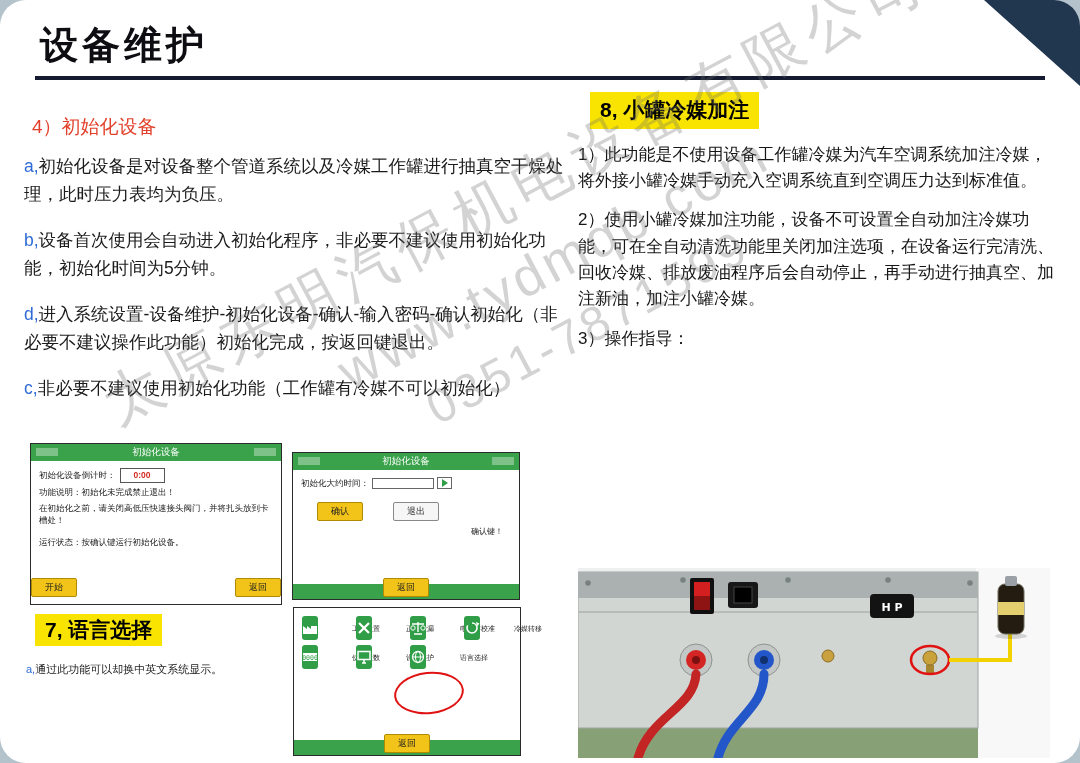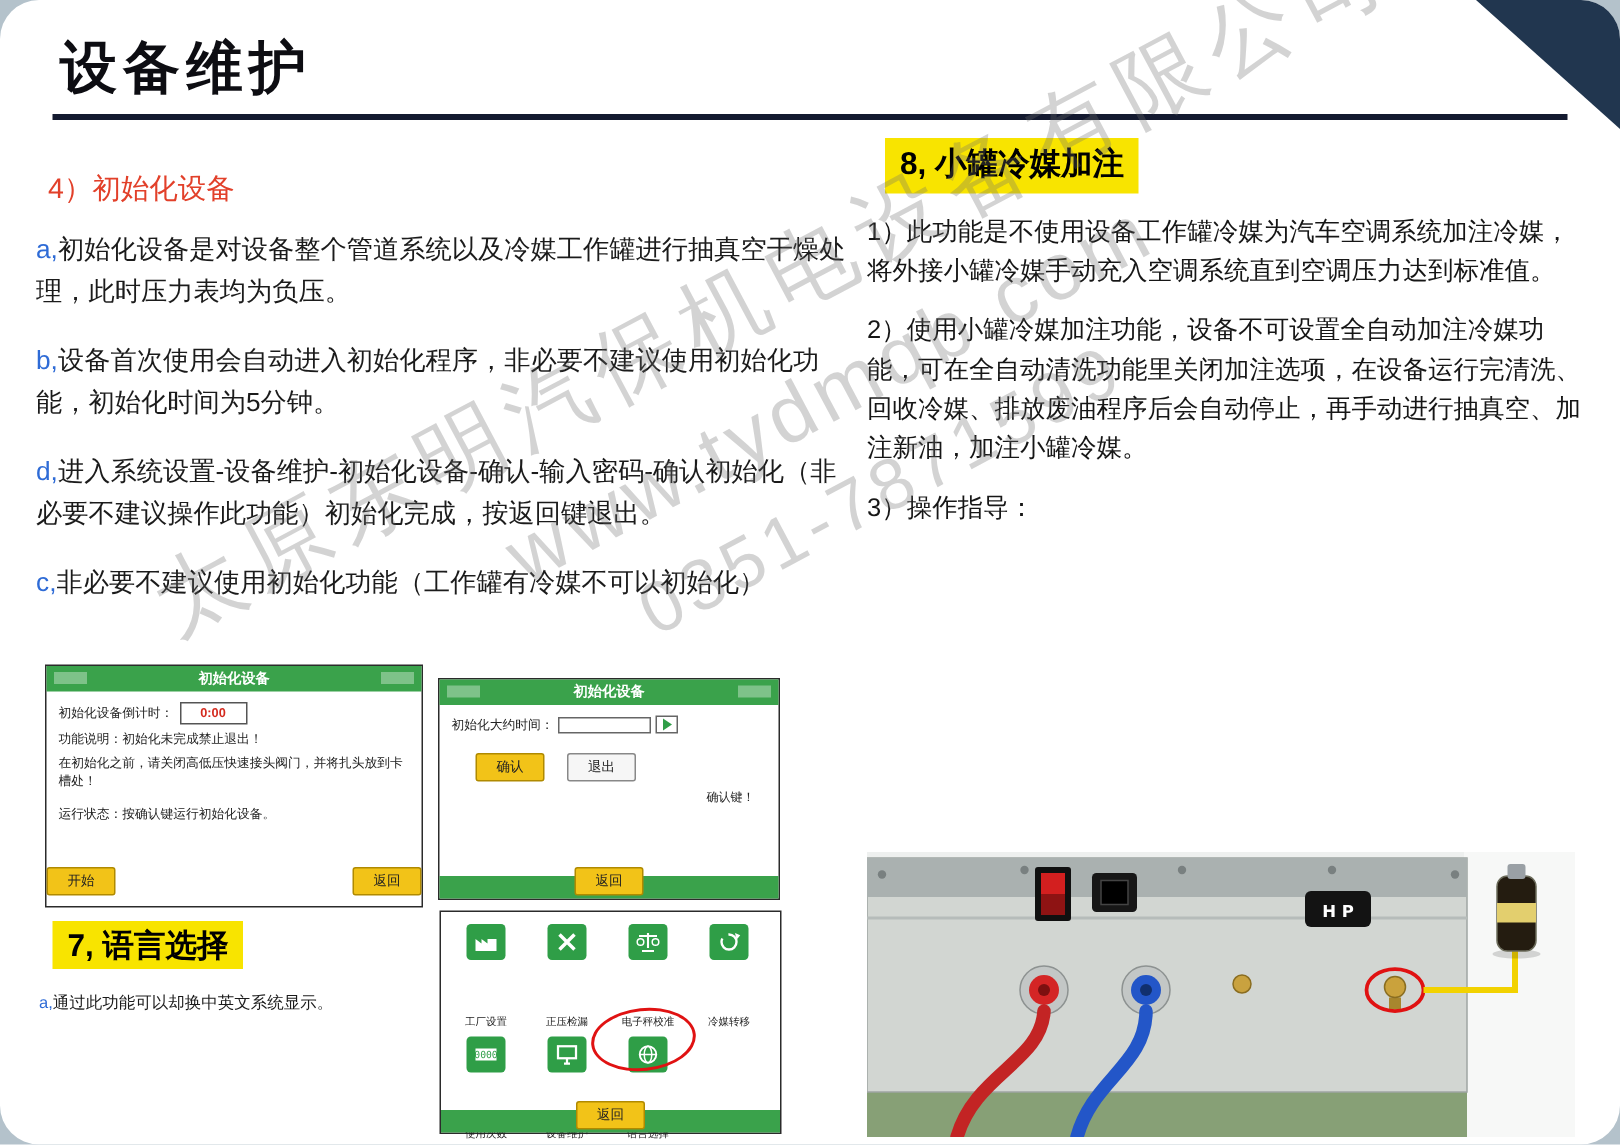--- a/index.html
+++ b/index.html
@@ -30,21 +30,21 @@
   .sec7-head { position:absolute; left:35px; top:614px;border-radius:16px; }
   .sec7-para { position:absolute; left:26px; top:660px; width:242px; font-size:11px; line-height:1.7; color:#1b1b1b; }
 
   .col-right { position:absolute; left:578px; top:92px; width:478px; font-size:17px; line-height:1.55; color:#161616; }
   .col-right .highlight { margin-left:12px; }
   .rp { margin-top:13px; }
 
   
   .devwin { position:absolute; background:#fff; border:1.5px solid #2b2b2b; z-index:3; }
   .dw-head { height:17px; background:#3aa24b; display:flex; align-items:center; justify-content:center;
-             color:#fff; font-size:9.5px; font-weight:bold; position:relative; }
+             color:#fff; font-size:9.5px; font-weight:normal; position:relative; }
   .dw-head::before,.dw-head::after { content:""; position:absolute; top:4px; width:22px; height:8px; background:rgba(255,255,255,0.35); }
   .dw-head::before { left:5px; } .dw-head::after { right:5px; }
   .dw-body { padding:7px 8px; font-size:8.5px; color:#222; line-height:1.5; }
   .cd-box { display:inline-block; border:1px solid #555; padding:0 13px; color:#d42a1e; font-weight:bold; margin-left:4px; }
   .dw-small { margin-top:3px; }
   .btn-y { background:#f2c318; border:1px solid #b08a00; font-size:9px; padding:2px 13px; border-radius:2px;
            color:#222; font-family:inherit; }
   .btn-plain { background:#f6f6f6; border:1px solid #888; font-size:9px; padding:2px 13px; border-radius:2px;
                color:#222; font-family:inherit; }
   .dw-footer1 { position:absolute; bottom:7px; left:0; right:0; display:flex; justify-content:space-between; }
@@ -52,25 +52,25 @@
   .backbtn-center { position:absolute; bottom:2px; left:50%; transform:translateX(-50%); z-index:2; }
 
   #screen1 { left:30px; top:443px; width:252px; height:162px; }
   #screen2 { left:292px; top:452px; width:228px; height:148px; }
   #screen3 { left:293px; top:607px; width:228px; height:149px; }
 
   .row-time { display:flex; align-items:center; gap:3px; }
   .inp { display:inline-block; width:62px; height:11px; border:1px solid #666; background:#fff; }
   .arrowbox { width:15px; height:12px; border:1px solid #666; display:inline-flex; align-items:center; justify-content:center; }
   .arrow-tri { width:0; height:0; border-left:6px solid #2f9e47; border-top:4px solid transparent; border-bottom:4px solid transparent; }
-  .btnrow2 { display:flex; gap:15px; margin-top:12px; margin-left:16px; }
+  .btnrow2 { display:flex; gap:30px; margin-top:12px; margin-left:16px; }
   .note-r { text-align:right; margin-top:5px; padding-right:8px; font-size:8px; }
 
   .tiles { display:flex; flex-wrap:wrap; column-gap:10px; row-gap:5px; padding:8px 8px 0 8px; }
-  .tile { width:44px; display:flex; flex-direction:column; align-items:center;gap:34px; }
+  .tile { width:44px; display:flex; flex-direction:row; align-items:center;gap:34px; }
   .tile-ic { width:26px; height:24px; background:#2f9e47; border-radius:3px; display:flex; align-items:center; justify-content:center; }
   .tile-lb { font-size:7px; color:#222; margin-top:2px; white-space:nowrap; }
   .red-oval { position:absolute; left:100px; top:64px; width:70px; height:42px; border:2.5px solid #e01212;
               border-radius:50%; transform:rotate(-6deg); z-index:4; }
 
   .photo { position:absolute; left:578px; top:568px; width:472px; height:190px; z-index:2; }
 </style>
 </head>
 <body>
 

